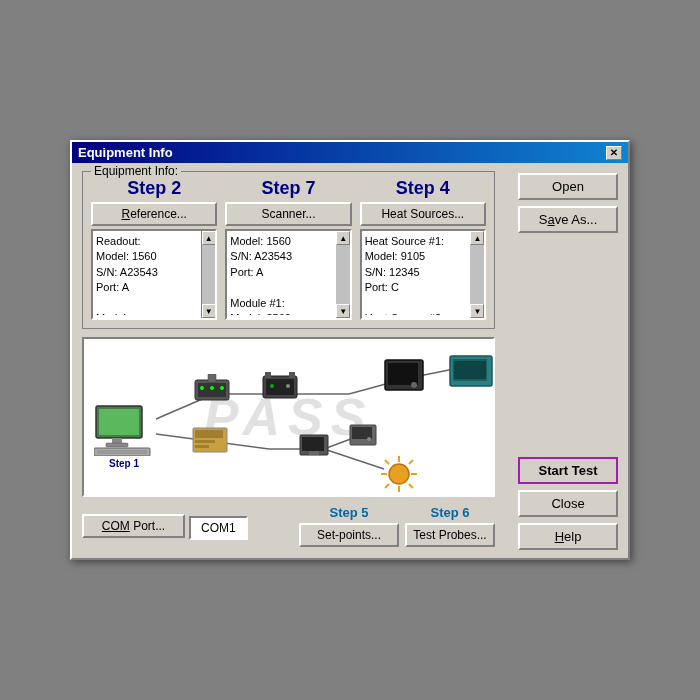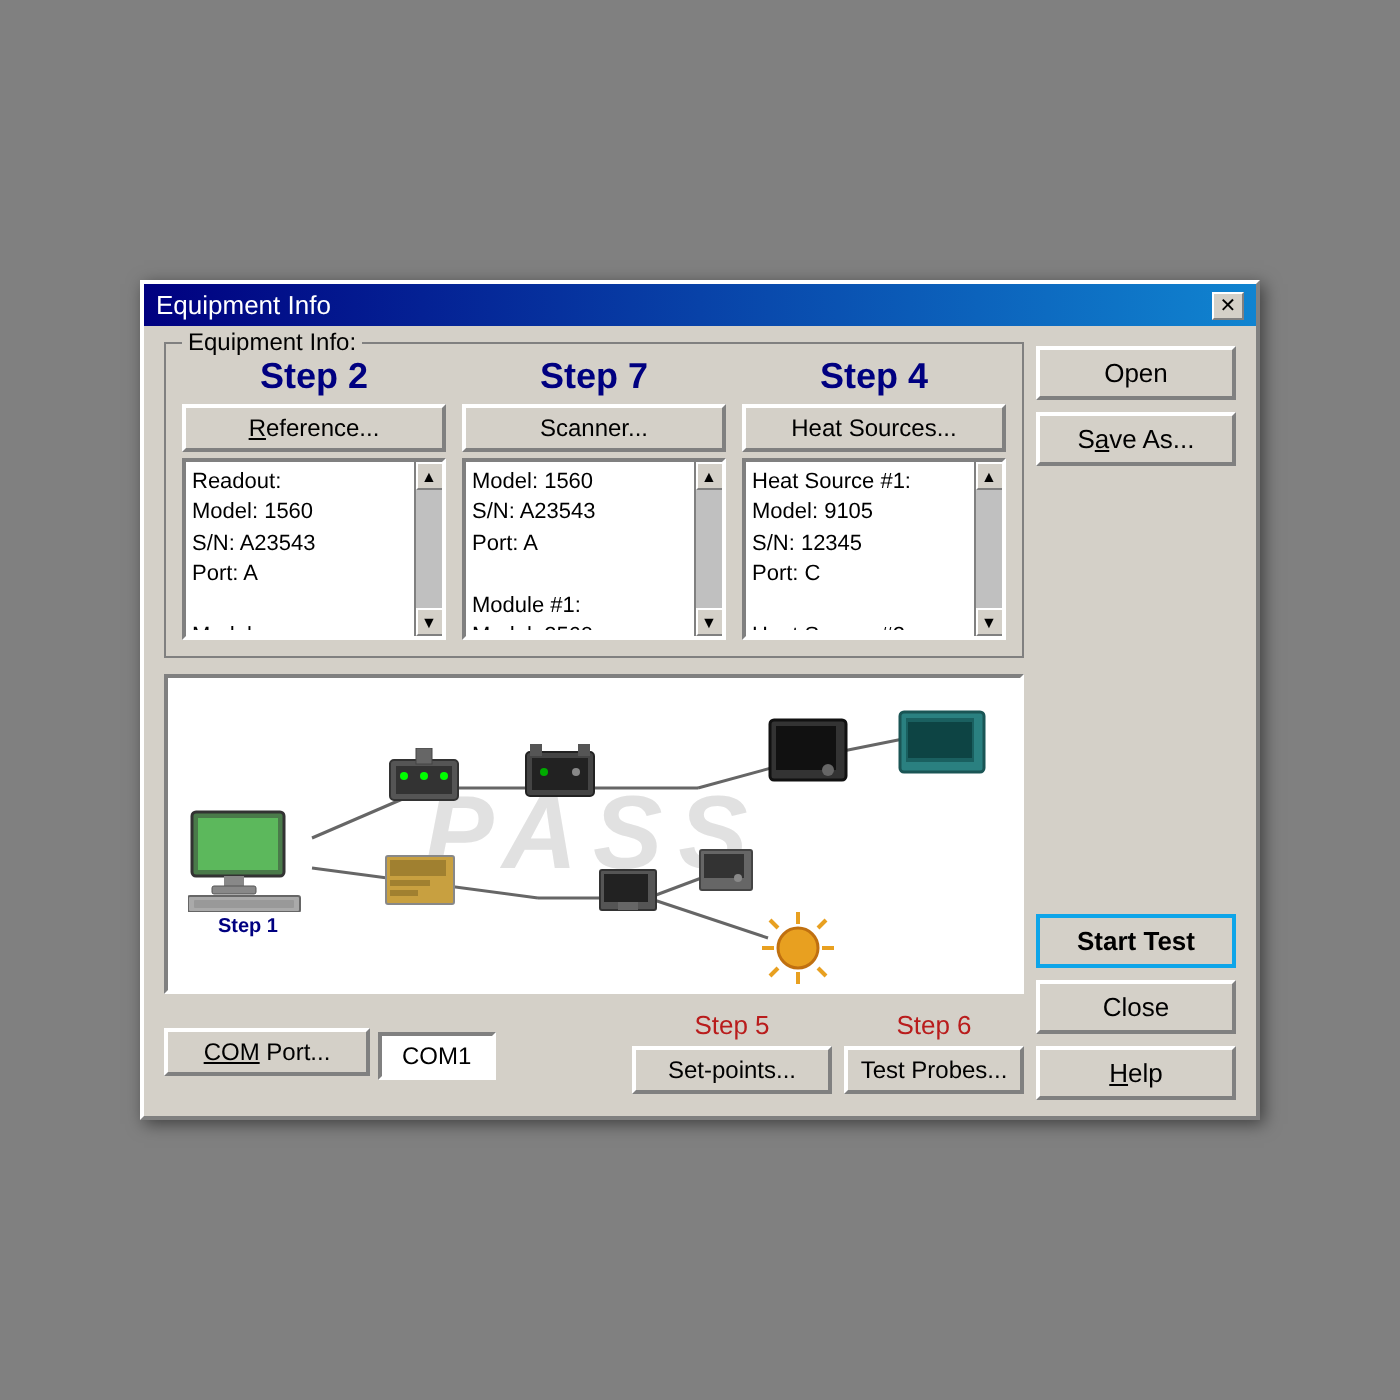--- a/index.html
+++ b/index.html
@@ -23,21 +23,21 @@
       box-shadow: 2px 2px 8px rgba(0,0,0,0.5);
     }
     .title-bar {
       background: linear-gradient(to right, #000080, #1084d0);
       color: white;
       padding: 3px 6px;
       display: flex;
       justify-content: space-between;
       align-items: center;
       font-size: 13px;
-      font-weight: normal;
+      font-weight: bold;
     }
     .title-close {
       background: #d4d0c8;
       border: 1px solid #ffffff;
       border-right-color: #808080;
       border-bottom-color: #808080;
       width: 16px;
       height: 14px;
       font-size: 10px;
       display: flex;
@@ -169,41 +169,41 @@
       letter-spacing: 8px;
       pointer-events: none;
       font-style: italic;
     }
     .step-bottom {
       display: flex;
       flex-direction: column;
       align-items: center;
     }
     .step-bottom-label {
-      color: #b91c1c;
-      font-weight: normal;
+      color: #0369a1;
+      font-weight: bold;
       font-size: 13px;
       margin-bottom: 3px;
     }
     .btn {
       background: #d4d0c8;
       border: 2px solid;
       border-top-color: #ffffff;
       border-left-color: #ffffff;
       border-right-color: #808080;
       border-bottom-color: #808080;
       padding: 4px 14px;
       font-size: 13px;
       cursor: pointer;
       width: 100px;
       text-align: center;
     }
     .btn u { text-decoration: underline; }
     .btn-start {
-      border: 2px solid #0ea5e9;
+      border: 2px solid #a21caf;
       font-weight: bold;
     }
     .left-panel {
       flex: 1;
     }
     
     .diag-item {
       position: absolute;
       display: flex;
       flex-direction: column;
@@ -238,21 +238,21 @@
   </style>
 </head>
 <body>
 
 <div class="dialog">
   <div class="title-bar">
     <span>Equipment Info</span>
     <div class="title-close">✕</div>
   </div>
   <div class="dialog-content">
-    <div style="display:flex; gap:6px;">
+    <div style="display:flex; gap:23px;">
 
       <div class="left-panel">
 
         <div class="group-box">
           <span class="group-box-label">Equipment Info:</span>
           <div class="steps-row">
 
             <div class="step-col">
               <span class="step-label">Step 2</span>
               <button class="step-button"><u>R</u>eference...</button>

